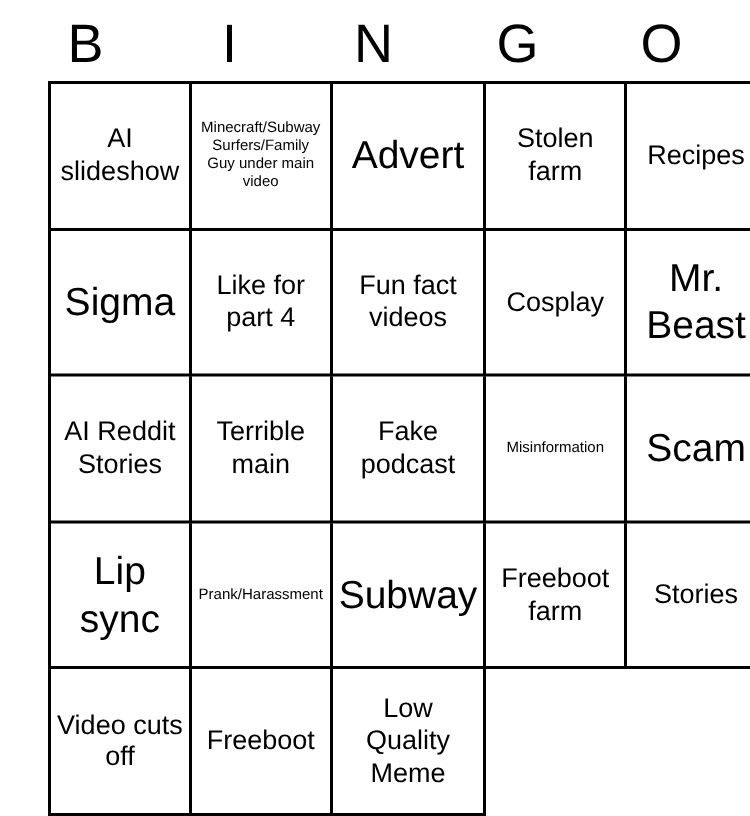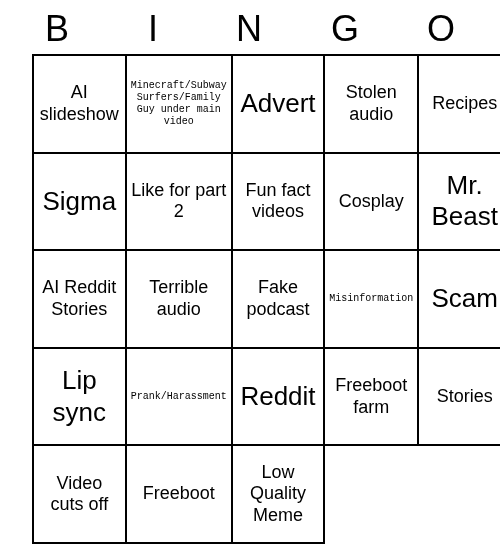--- a/index.html
+++ b/index.html
@@ -53,21 +53,20 @@
       font-size: 18px;
     }
     .cell-text.xlarge {
       font-size: 26px;
     }
     .cell-text.xxlarge {
       font-size: 26px;
     }
     .cell-text.small {
       font-size: 10px;
-      font-family: Liberation Mono, monospace;
     }
   </style>
 </head>
 <body>
 
 <div class="bingo-title">
   <span>B</span>
   <span>I</span>
   <span>N</span>
   <span>G</span>
@@ -78,63 +77,63 @@
 <div class="cell">
       <span class="cell-text large">AI slideshow</span>
     </div>
     <div class="cell">
       <span class="cell-text small">Minecraft/Subway Surfers/Family Guy under main video</span>
     </div>
     <div class="cell">
       <span class="cell-text xlarge">Advert</span>
     </div>
     <div class="cell">
-      <span class="cell-text large">Stolen audio</span>
+      <span class="cell-text large">Stolen farm</span>
     </div>
     <div class="cell">
       <span class="cell-text large">Recipes</span>
     </div>
     <div class="cell">
       <span class="cell-text xxlarge">Sigma</span>
     </div>
     <div class="cell">
-      <span class="cell-text large">Like for part 2</span>
+      <span class="cell-text large">Like for part 4</span>
     </div>
     <div class="cell">
       <span class="cell-text large">Fun fact videos</span>
     </div>
     <div class="cell">
       <span class="cell-text large">Cosplay</span>
     </div>
     <div class="cell">
       <span class="cell-text xxlarge">Mr. Beast</span>
     </div>
     <div class="cell">
       <span class="cell-text large">AI Reddit Stories</span>
     </div>
     <div class="cell">
-      <span class="cell-text large">Terrible audio</span>
+      <span class="cell-text large">Terrible main</span>
     </div>
     <div class="cell">
       <span class="cell-text large">Fake podcast</span>
     </div>
     <div class="cell">
       <span class="cell-text small">Misinformation</span>
     </div>
     <div class="cell">
       <span class="cell-text xxlarge">Scam</span>
     </div>
     <div class="cell">
       <span class="cell-text xxlarge">Lip sync</span>
     </div>
     <div class="cell">
       <span class="cell-text small">Prank/Harassment</span>
     </div>
     <div class="cell">
-      <span class="cell-text xlarge">Reddit</span>
+      <span class="cell-text xlarge">Subway</span>
     </div>
     <div class="cell">
       <span class="cell-text large">Freeboot farm</span>
     </div>
     <div class="cell">
       <span class="cell-text large">Stories</span>
     </div>
     <div class="cell">
       <span class="cell-text large">Video cuts off</span>
     </div>

